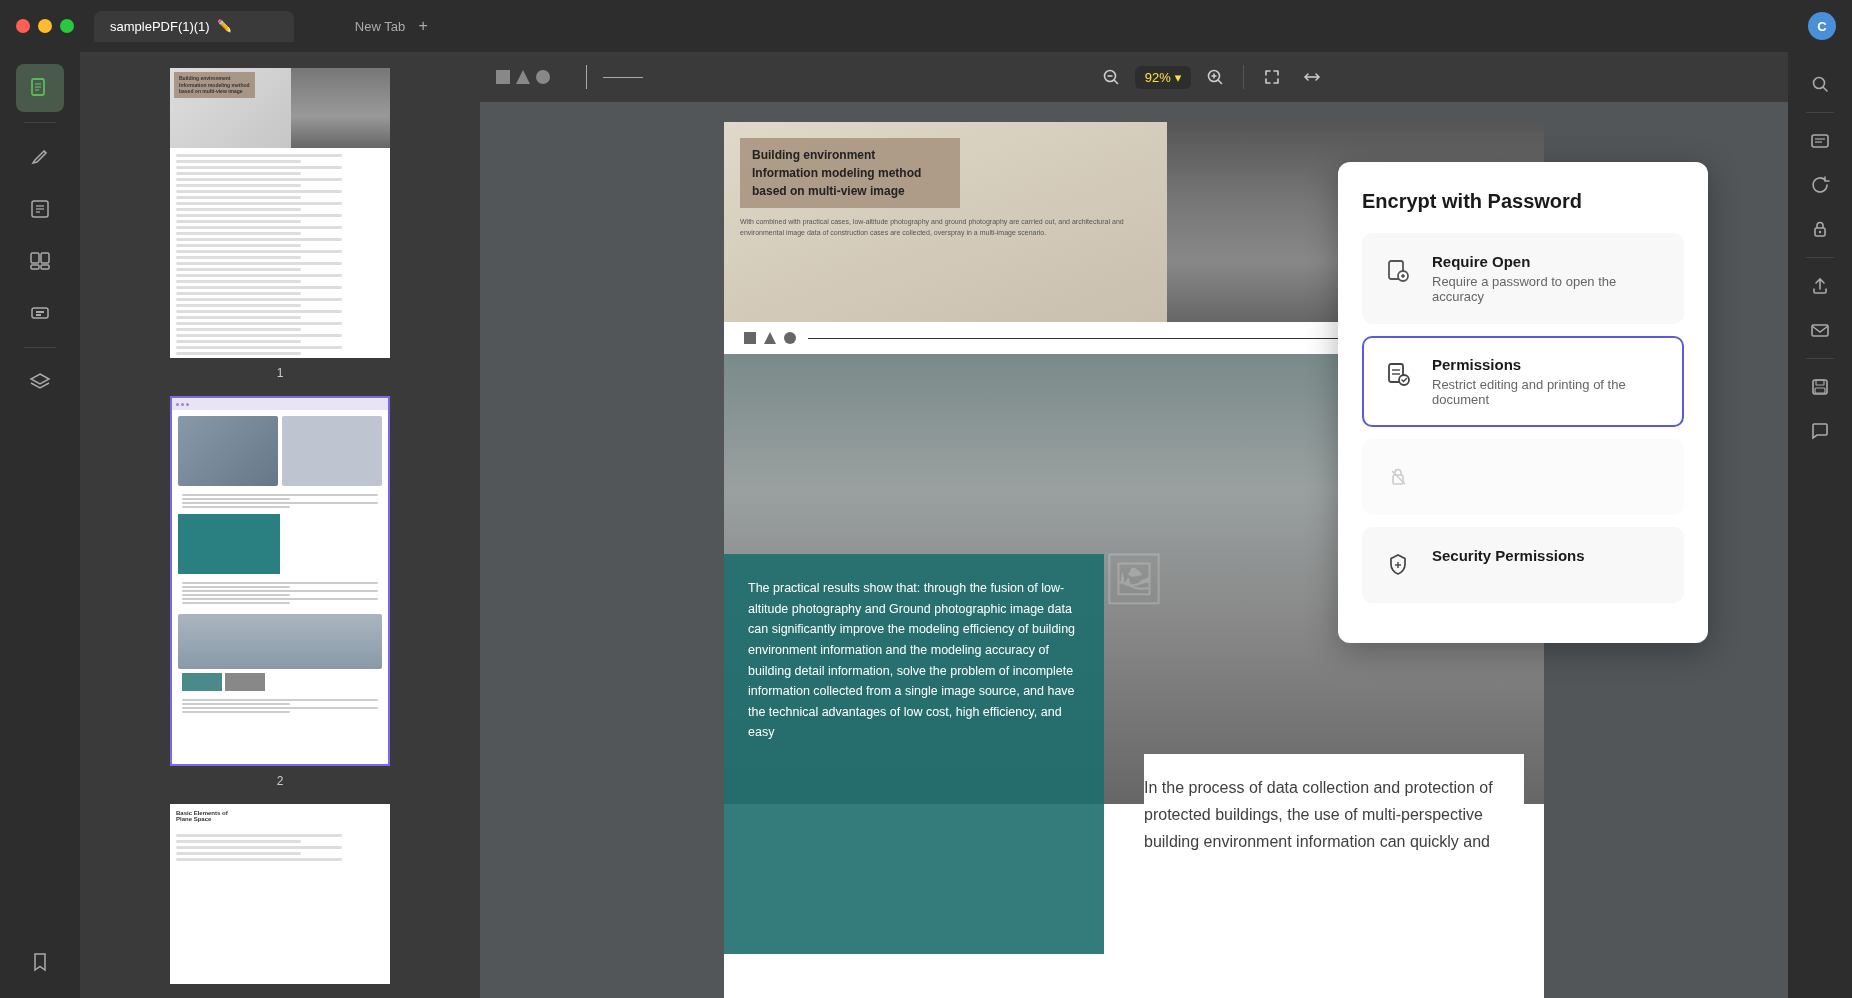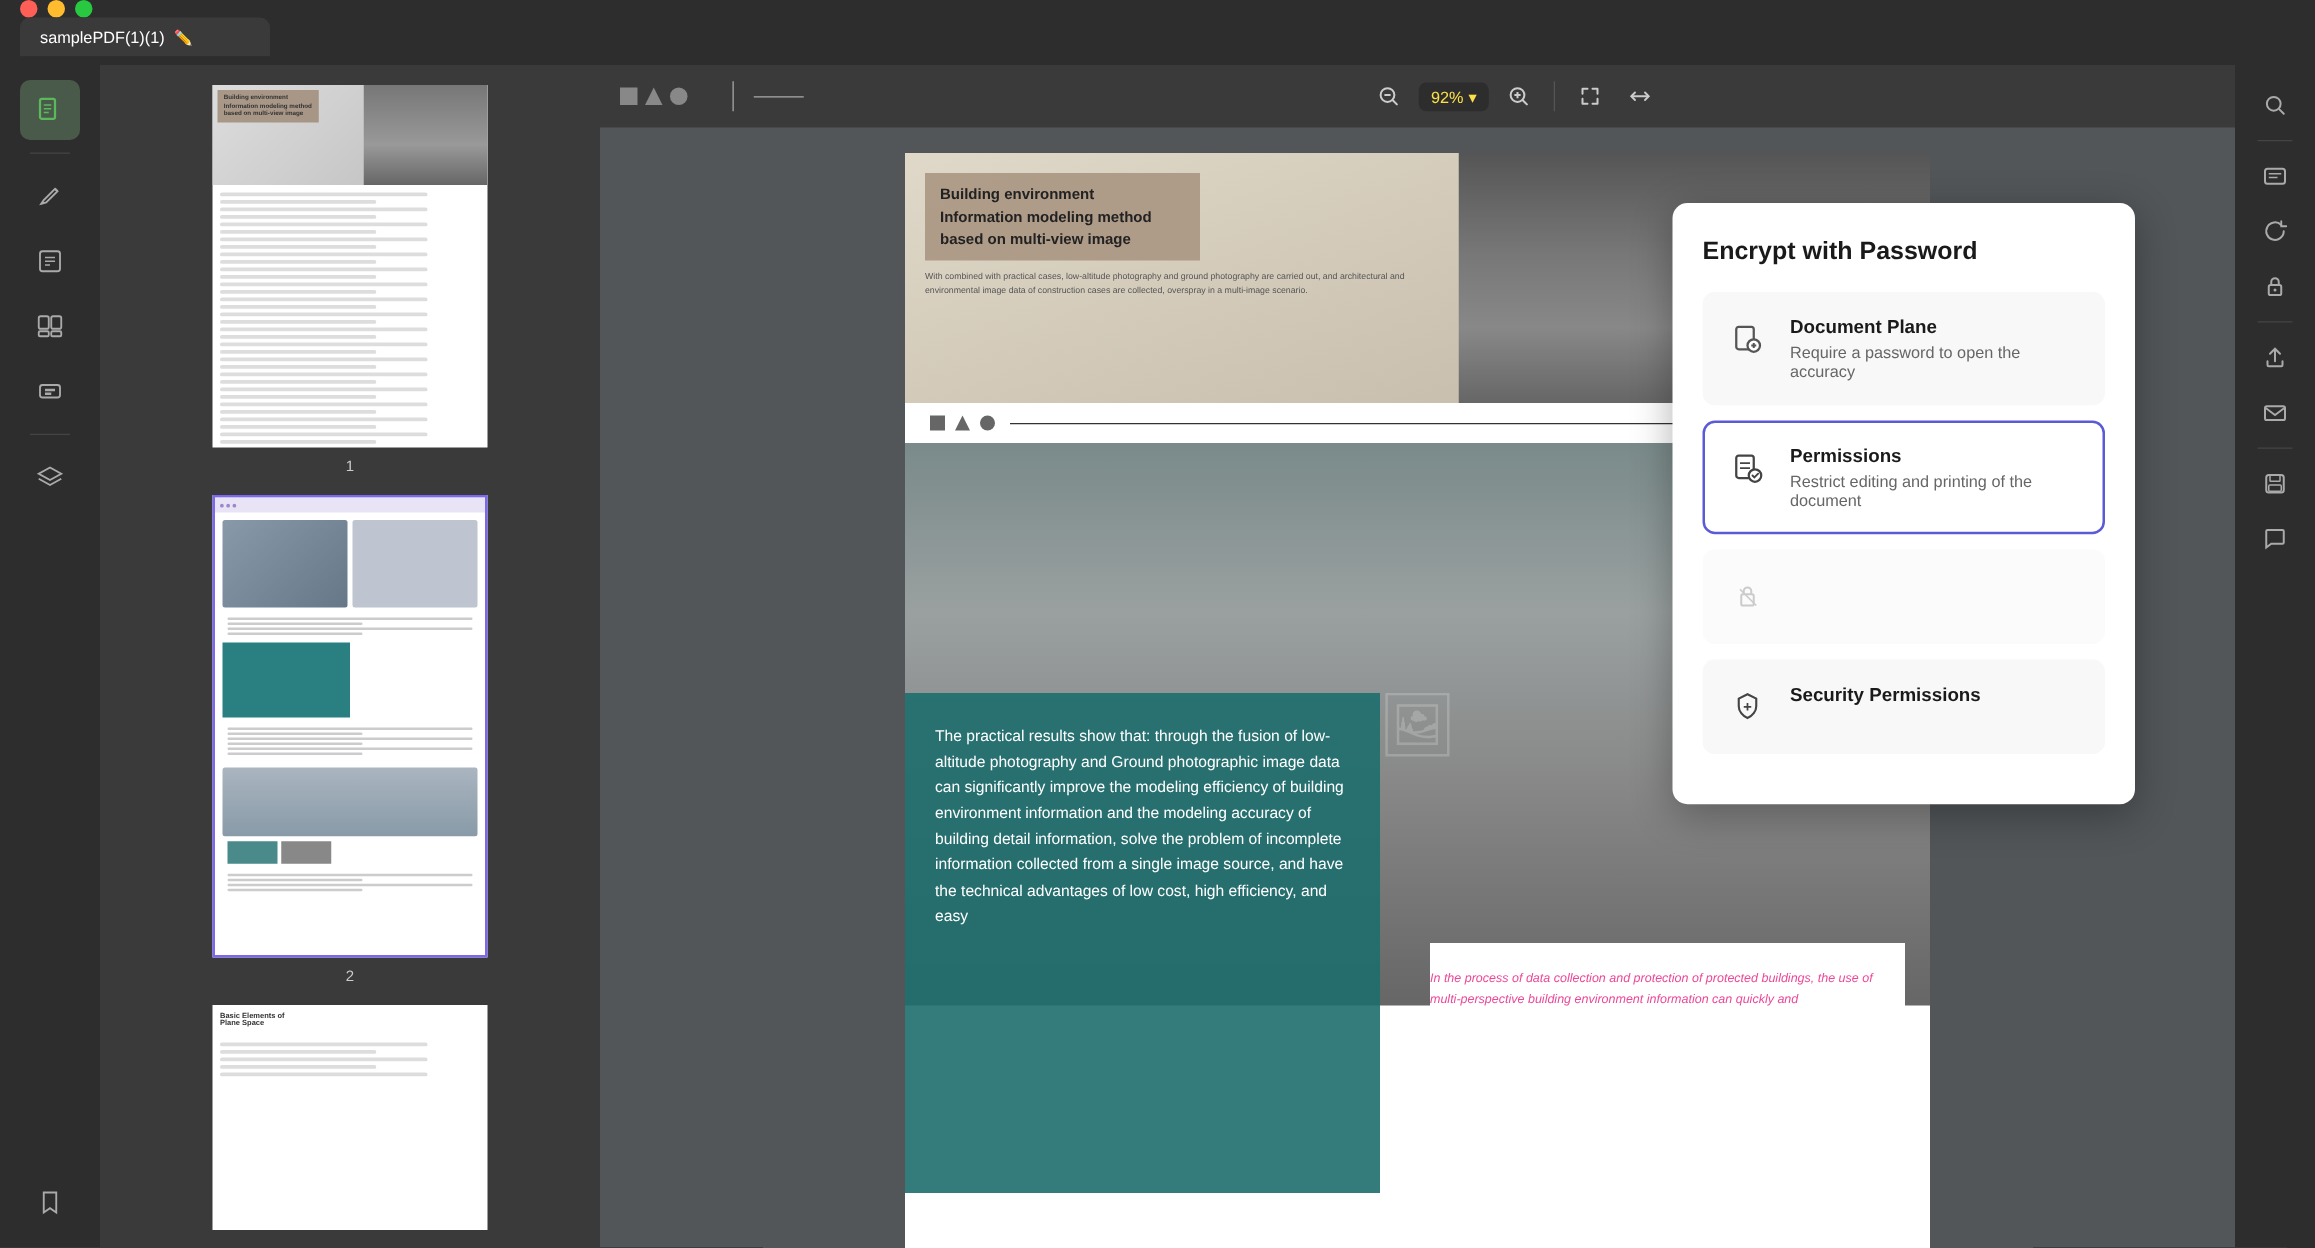--- a/index.html
+++ b/index.html
@@ -11,24 +11,23 @@
       overflow: hidden;
       display: flex;
       flex-direction: column;
     }
 
     
     .titlebar {
       height: 52px;
       background: #2d2d2d;
       display: flex;
-      align-items: flex-start;
+      align-items: center;
       padding: 0 16px;
       flex-shrink: 0;
-      flex-direction: column;
     }
     .traffic-lights {
       display: flex;
       gap: 8px;
       margin-right: 20px;
     }
     .traffic-light {
       width: 14px;
       height: 14px;
       border-radius: 50%;
@@ -730,39 +729,39 @@
 
           <div style="position:absolute;top:0;left:0;right:0;height:450px;background:linear-gradient(180deg, #7a8a8a 0%, #9aA0a0 30%, #888 60%, #666 100%);overflow:hidden;">
             <div style="position:absolute;top:50%;left:50%;transform:translate(-50%,-50%);color:rgba(255,255,255,0.2);font-size:50px;">🖼</div>
           </div>
 
           <div style="position:absolute;bottom:0;left:0;width:380px;min-height:400px;background:rgba(30,110,110,0.9);padding:24px;z-index:10;">
             <p style="font-size:12.5px;color:white;line-height:1.65;">The practical results show that: through the fusion of low-altitude photography and Ground photographic image data can significantly improve the modeling efficiency of building environment information and the modeling accuracy of building detail information, solve the problem of incomplete information collected from a single image source, and have the technical advantages of low cost, high efficiency, and easy</p>
           </div>
 
           <div style="position:absolute;right:20px;bottom:0;width:380px;padding:20px 0;background:white;min-height:200px;">
-            <p style="font-size:10px;color:#ec4899;line-height:1.7;font-style:italic;">In the process of data collection and protection of protected buildings, the use of multi-perspective building environment information can quickly and</p>
+            <p style="font-size:16px;color:#404040;line-height:1.7;">In the process of data collection and protection of protected buildings, the use of multi-perspective building environment information can quickly and</p>
           </div>
         </div>
       </div>
 
       <div class="encrypt-panel">
         <div class="encrypt-title">Encrypt with Password</div>
 
         <div class="encrypt-option">
           <div class="option-icon">
             <svg width="26" height="26" viewBox="0 0 26 26" fill="none">
               <rect x="4" y="3" width="14" height="18" rx="2" stroke="#555" stroke-width="1.8"></rect>
               <circle cx="18" cy="18" r="5" stroke="#555" stroke-width="1.8" fill="white"></circle>
               <line x1="16" y1="18" x2="20" y2="18" stroke="#555" stroke-width="1.6"></line>
               <line x1="18" y1="16" x2="18" y2="20" stroke="#555" stroke-width="1.6"></line>
             </svg>
           </div>
           <div class="option-text-block">
-            <div class="option-title">Document Plane</div>
+            <div class="option-title">Require Open</div>
             <div class="option-subtitle">Require a password to open the accuracy</div>
           </div>
         </div>
 
         <div class="encrypt-option selected">
           <div class="option-icon">
             <svg width="26" height="26" viewBox="0 0 26 26" fill="none">
               <rect x="4" y="3" width="14" height="18" rx="2" stroke="#444" stroke-width="1.8"></rect>
               <line x1="7" y1="9" x2="15" y2="9" stroke="#444" stroke-width="1.4"></line>
               <line x1="7" y1="13" x2="15" y2="13" stroke="#444" stroke-width="1.4"></line>

